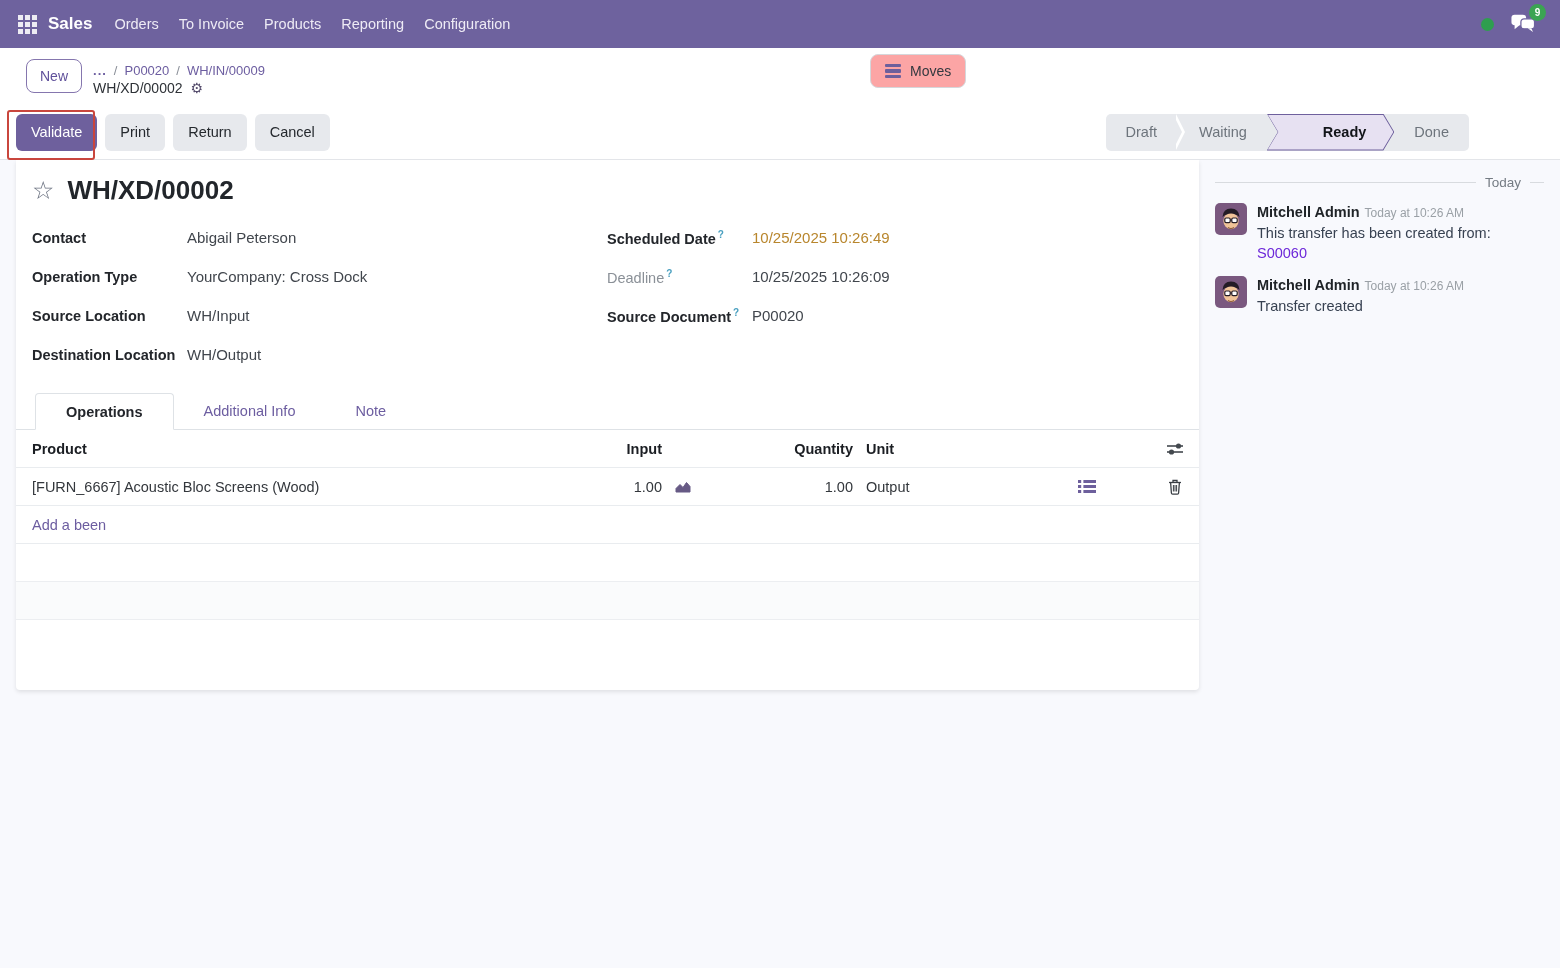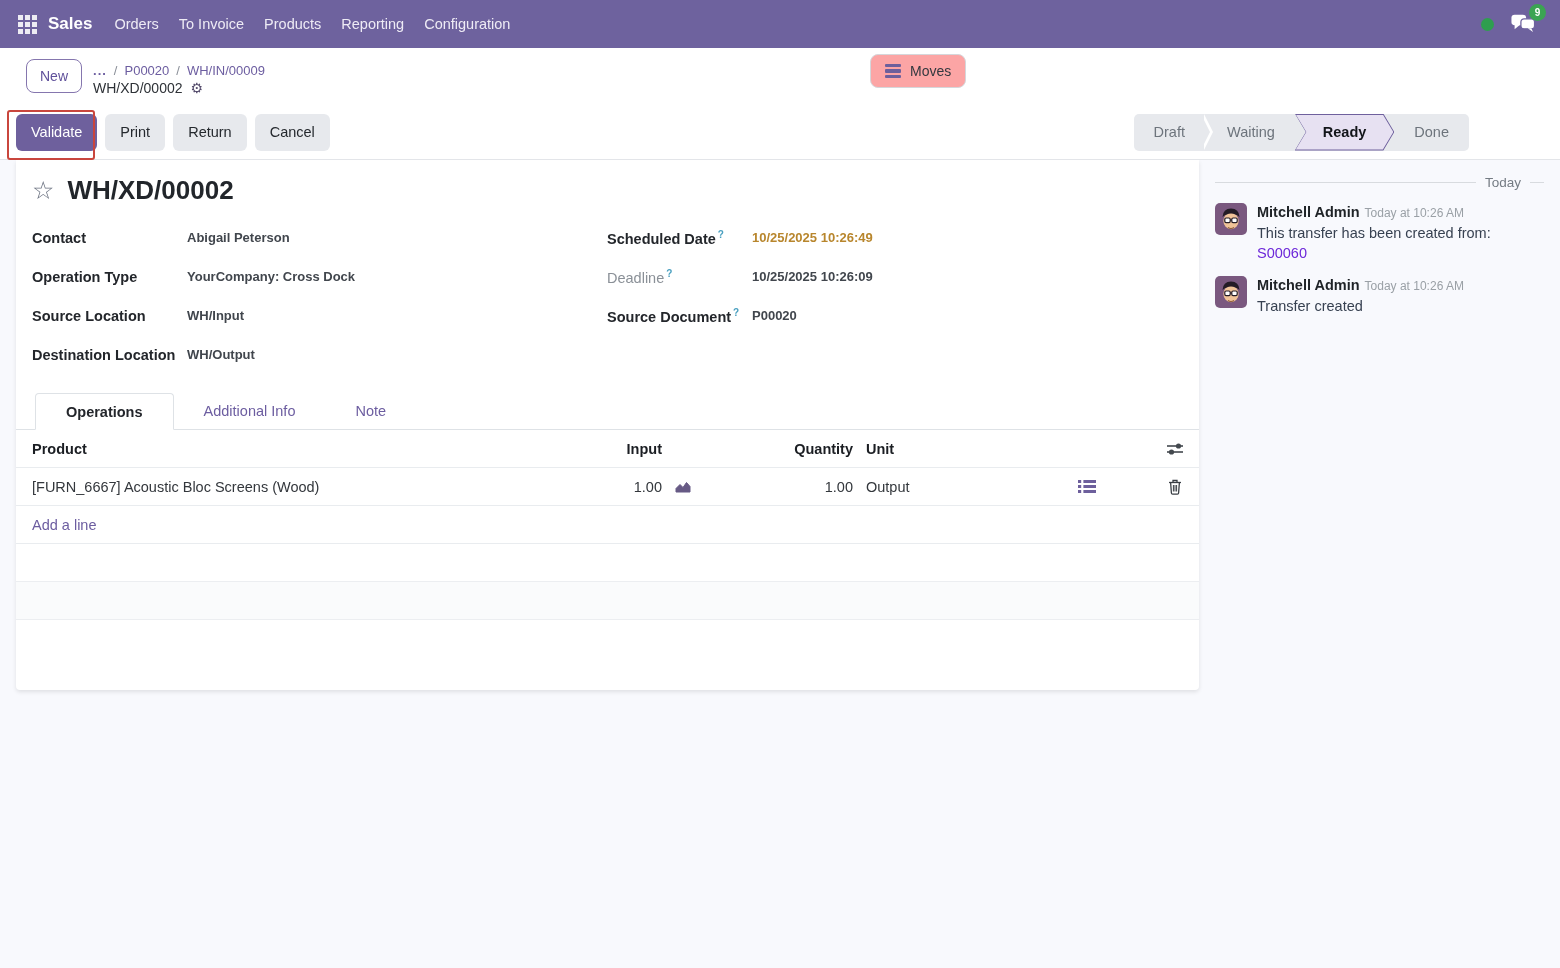--- a/index.html
+++ b/index.html
@@ -56,21 +56,21 @@
   .sb-sep { position:relative; width:2px; height:100%; overflow:visible; }
   .sb-sep::before { content:""; position:absolute; left:-1px; top:0;
     border-top:18.5px solid transparent; border-bottom:18.5px solid transparent; border-left:9px solid #fff; }
   .sb-sep::after { content:""; position:absolute; left:-3.5px; top:0;
     border-top:18.5px solid transparent; border-bottom:18.5px solid transparent; border-left:9px solid #e7e9ed; }
   .sb-ready { position:relative; padding:0 28px; font-weight:700; color:#121519; }
   .sb-ready::before { content:""; position:absolute; inset:0; background:#6e609d;
     clip-path:polygon(0 0, calc(100% - 11px) 0, 100% 50%, calc(100% - 11px) 100%, 0 100%, 11px 50%); }
   .sb-ready::after { content:""; position:absolute; inset:1px; background:#e7e1f2;
     clip-path:polygon(0 0, calc(100% - 10.5px) 0, 100% 50%, calc(100% - 10.5px) 100%, 0 100%, 10.5px 50%); }
-  .sb-ready span { position:relative; z-index:1; }
+  .sb-ready span { position:relative; z-index:1;margin-left:28px; }
   .cb-right { display:flex; gap:13px; }
 
   
   .annotate { position:absolute; left:7px; top:110px; width:88px; height:50px;
     border:2.5px solid #c9463d; border-radius:3px; z-index:40; pointer-events:none; }
 
   
   .content { position:absolute; top:160px; left:0; right:0; bottom:0; }
   .sheet { position:absolute; left:16px; top:0; width:1183px; height:530px; background:#fff;
     border-radius:0 0 4px 4px; box-shadow:0 2px 4px rgba(0,0,0,.1); }
@@ -78,21 +78,21 @@
   .star { font-size:25px; color:#6b7280; cursor:pointer; line-height:1; }
   .sheet-title { font-size:26px; font-weight:600; color:#22262b; }
 
   .fields { display:flex; padding:12px 16px 0; }
   .fcol-left { width:575px; }
   .fcol-right { flex:1; }
   .frow { display:flex; align-items:center; height:39px; }
   .flabel { width:155px; font-size:14.5px; font-weight:700; color:#23262b; flex:0 0 155px; }
   .fcol-right .flabel { flex:0 0 145px; width:145px; }
   .flabel.muted { color:#8a9097; font-weight:400; }
-  .fvalue { font-size:13px; color:#41464d; cursor:text;font-weight:bold; }
+  .fvalue { font-size:15px; color:#41464d; cursor:text; }
   .fvalue.amber { color:#b8862d; }
   .help { font-size:10px; color:#4aa0c0; vertical-align:super; margin-left:2px; font-weight:700; }
 
   .tabs { display:flex; align-items:flex-end; margin-top:19px; padding-left:19px;
     border-bottom:1px solid #dee2e6; height:37px; }
   .tab { font-size:14.5px; padding:0 30px; height:37px; display:flex; align-items:center; cursor:pointer; }
   .tab.active { background:#fff; border:1px solid #dee2e6; border-bottom:1px solid #fff;
     border-radius:4px 4px 0 0; margin-bottom:-1px; color:#23262b; font-weight:600; }
   .tab.inactive { color:#6c5da0; }
 
@@ -307,21 +307,21 @@
           <svg width="14" height="16" viewBox="0 0 14 16" fill="none" stroke="#3a3f45" stroke-width="1.3">
             <path d="M1 3.5 H13"></path>
             <path d="M5 3.5 V1.5 H9 V3.5"></path>
             <path d="M2.6 3.5 L3.4 14 a1.2 1.2 0 0 0 1.2 1.1 h4.8 a1.2 1.2 0 0 0 1.2 -1.1 L11.4 3.5"></path>
             <path d="M5.4 6 V12.5 M7 6 V12.5 M8.6 6 V12.5" stroke-width="1"></path>
           </svg>
         </span>
       </div>
 
       <div class="add-line-row">
-        <span class="add-line">Add a line</span>
+        <span class="add-line">Add a been</span>
       </div>
       <div class="empty-row"></div>
       <div class="empty-row alt"></div>
     </div>
   </section>
 
   <aside class="chatter">
     <div class="divider">
       <span class="line"></span>
       <span>Today</span>

